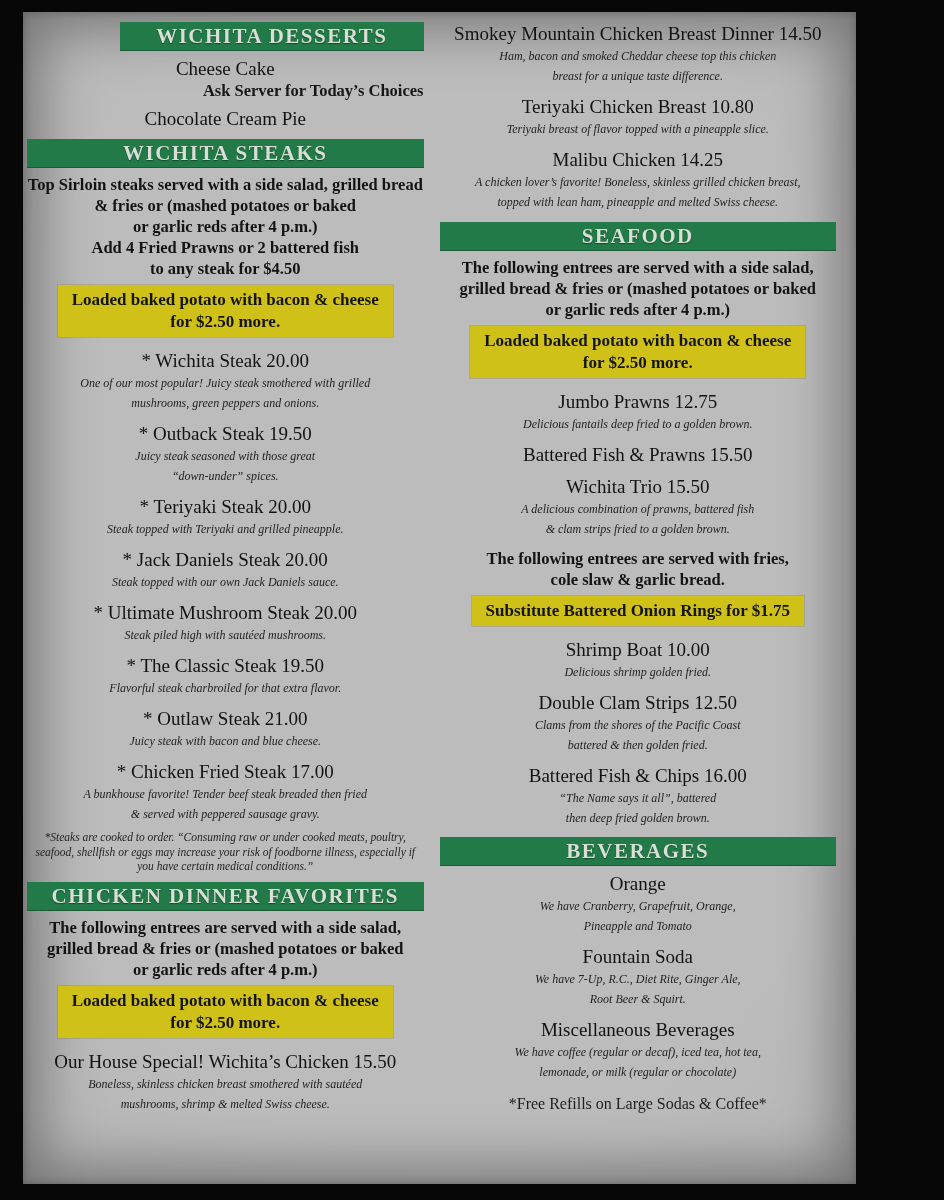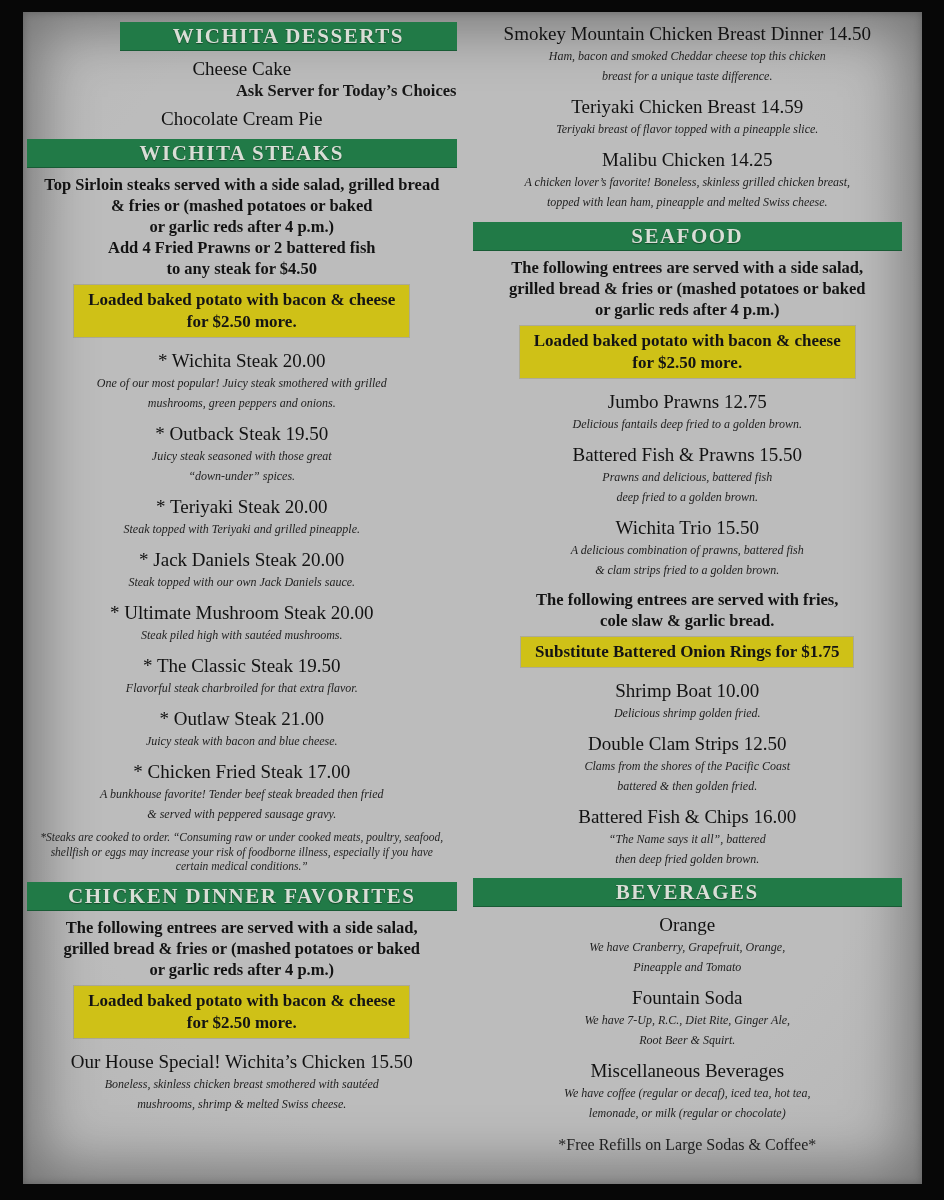--- a/index.html
+++ b/index.html
@@ -5,21 +5,21 @@
   html,body { margin:0; padding:0; }
   body {
     width:944px; height:1200px;
     background:#070707;
     font-family:"Liberation Serif","DejaVu Serif",serif;
     overflow:hidden;
     position:relative;
   }
   .paper {
     position:absolute; left:23px; top:12px;
-    width:899px; height:1172px;
+    width:833px; height:1172px;
     box-sizing:border-box;
     background:#b5b5b5;
     background:radial-gradient(ellipse 120% 115% at 50% 46%, #bcbcbc 45%, #b3b3b3 70%, #a6a6a6 88%, #8d8d8d 100%);
     box-shadow: inset 0 0 55px 18px rgba(0,0,0,0.35), inset 0 0 8px rgba(0,0,0,0.25);
     padding:10px 20px 8px 4px;
     display:flex; gap:16px;
   }
   .col { width:437px; text-align:center; color:#161616; }
   .bar {
     background:#217a47;
@@ -140,21 +140,21 @@
 
   <div class="col">
 
     <section class="sect-chicken-cont">
       <div class="item">
         <div class="iname">Smokey Mountain Chicken Breast Dinner 14.50</div>
         <div class="idesc">Ham, bacon and smoked Cheddar cheese top this chicken
 breast for a unique taste difference.</div>
       </div>
       <div class="item">
-        <div class="iname">Teriyaki Chicken Breast 14.59</div>
+        <div class="iname">Teriyaki Chicken Breast 10.80</div>
         <div class="idesc">Teriyaki breast of flavor topped with a pineapple slice.</div>
       </div>
       <div class="item">
         <div class="iname">Malibu Chicken 14.25</div>
         <div class="idesc">A chicken lover’s favorite! Boneless, skinless grilled chicken breast,
 topped with lean ham, pineapple and melted Swiss cheese.</div>
       </div>
     </section>
 
     <section>
@@ -166,22 +166,20 @@
 or garlic reds after 4 p.m.)</div>
       <div class="highlight">Loaded baked potato with bacon &amp; cheese
 for $2.50 more.</div>
 
       <div class="item">
         <div class="iname">Jumbo Prawns 12.75</div>
         <div class="idesc">Delicious fantails deep fried to a golden brown.</div>
       </div>
       <div class="item">
         <div class="iname">Battered Fish &amp; Prawns 15.50</div>
-        <div class="idesc">Prawns and delicious, battered fish
-deep fried to a golden brown.</div>
       </div>
       <div class="item">
         <div class="iname">Wichita Trio 15.50</div>
         <div class="idesc">A delicious combination of prawns, battered fish
 &amp; clam strips fried to a golden brown.</div>
       </div>
 
       <div class="note">The following entrees are served with fries,
 cole slaw &amp; garlic bread.</div>
       <div class="highlight">Substitute Battered Onion Rings for $1.75</div>

